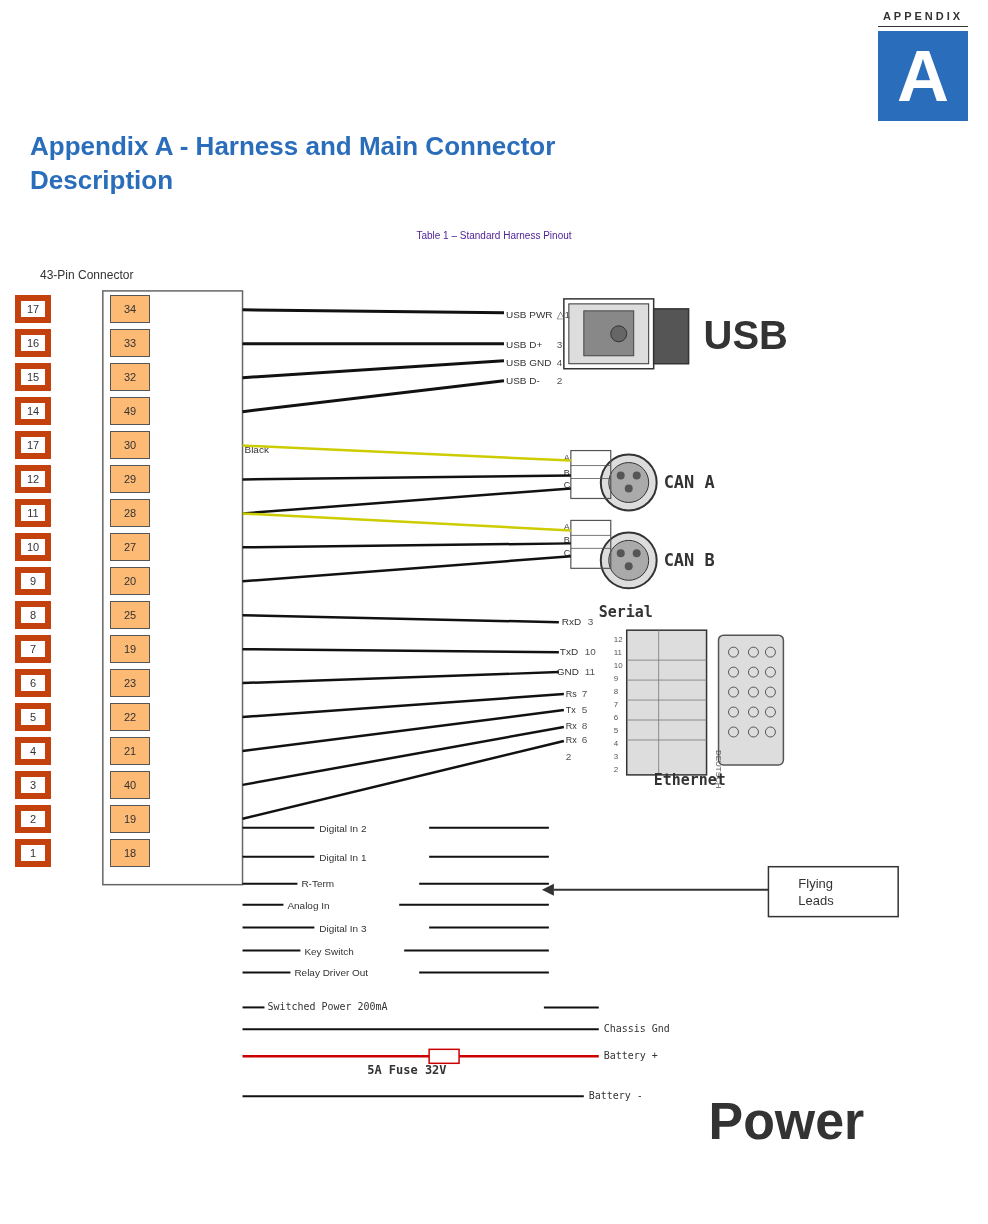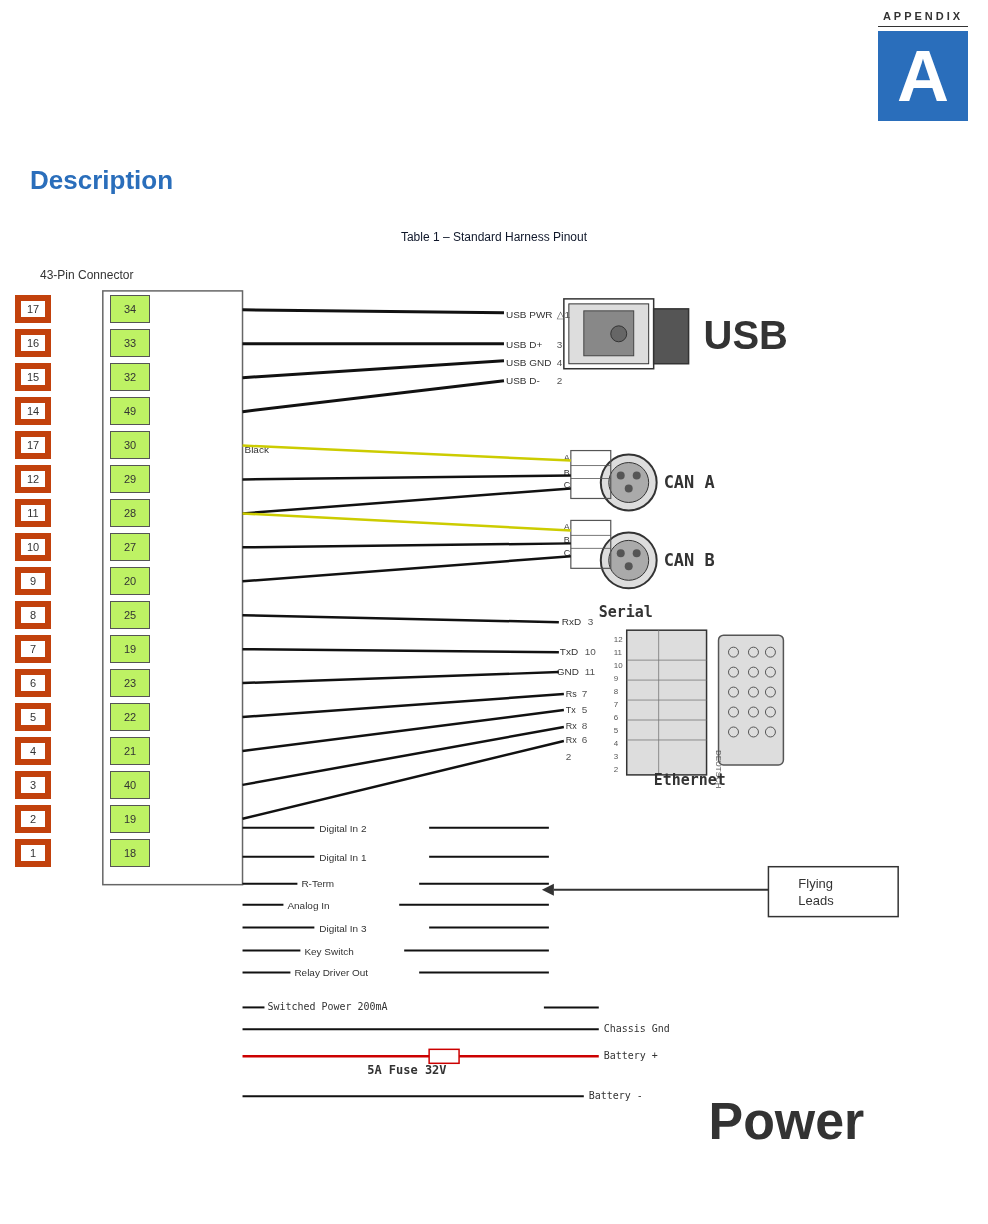--- a/index.html
+++ b/index.html
@@ -52,22 +52,22 @@
       line-height: 1.3;
     }
 
     
     .table-caption {
       position: absolute;
       top: 230px;
       left: 0;
       right: 0;
       text-align: center;
-      font-size: 12px;
-      color: #0f172a;
+      font-size: 10px;
+      color: #4c1d95;
     }
 
     
     .diagram-container {
       position: absolute;
       top: 260px;
       left: 10px;
       right: 10px;
       height: 930px;
     }
@@ -115,21 +115,21 @@
     .inner-pin-box {
       width: 40px;
       height: 28px;
       border: 1px solid #555;
       display: flex;
       align-items: center;
       justify-content: center;
       font-size: 11px;
       color: #333;
       margin-bottom: 6px;
-      background: #bef264;
+      background: #fdba74;
     }
 
     
     .diagram-svg {
       position: absolute;
       top: 0;
       left: 0;
       width: 100%;
       height: 100%;
     }
@@ -137,21 +137,21 @@
   </style>
 </head>
 <body>
 
 <div class="appendix-header">
   <div class="appendix-label">APPENDIX</div>
   <div class="appendix-letter">A</div>
 </div>
 
 <div class="page-title">
-  <br>
+  <span>Appendix A - Harness and Main Connector</span><br>
   <span>Description</span>
 </div>
 
 <div class="table-caption">Table 1 – Standard Harness Pinout</div>
 
 <div class="diagram-container">
 
   <div class="connector-label">43-Pin Connector</div>
 
   <div class="left-pins">

